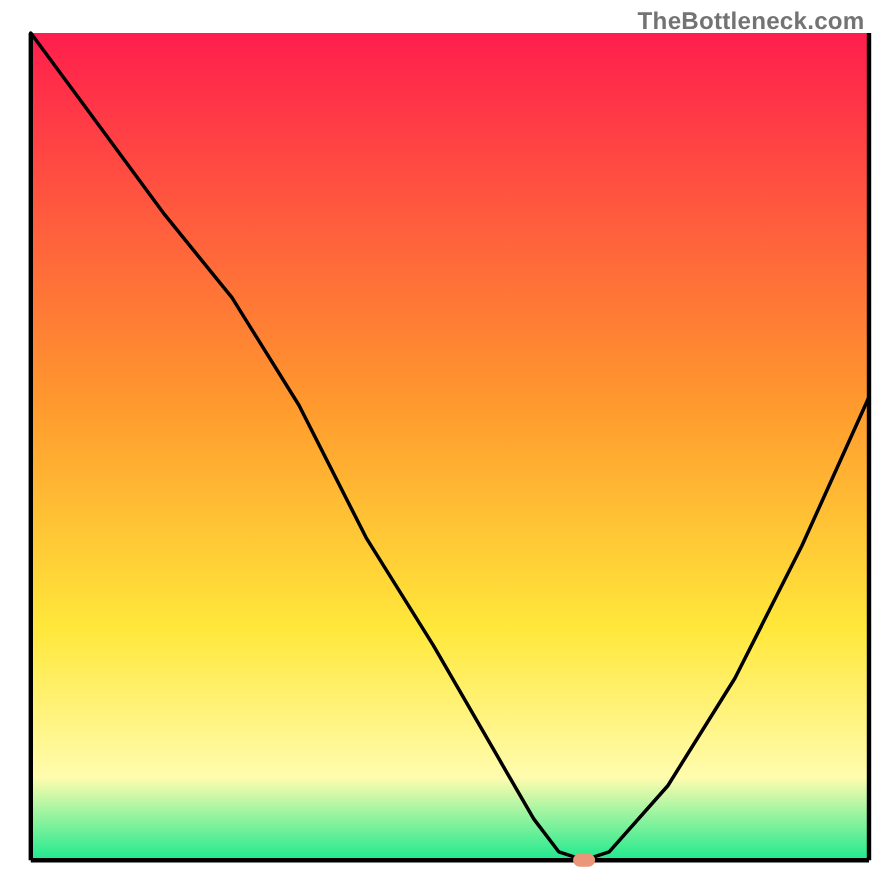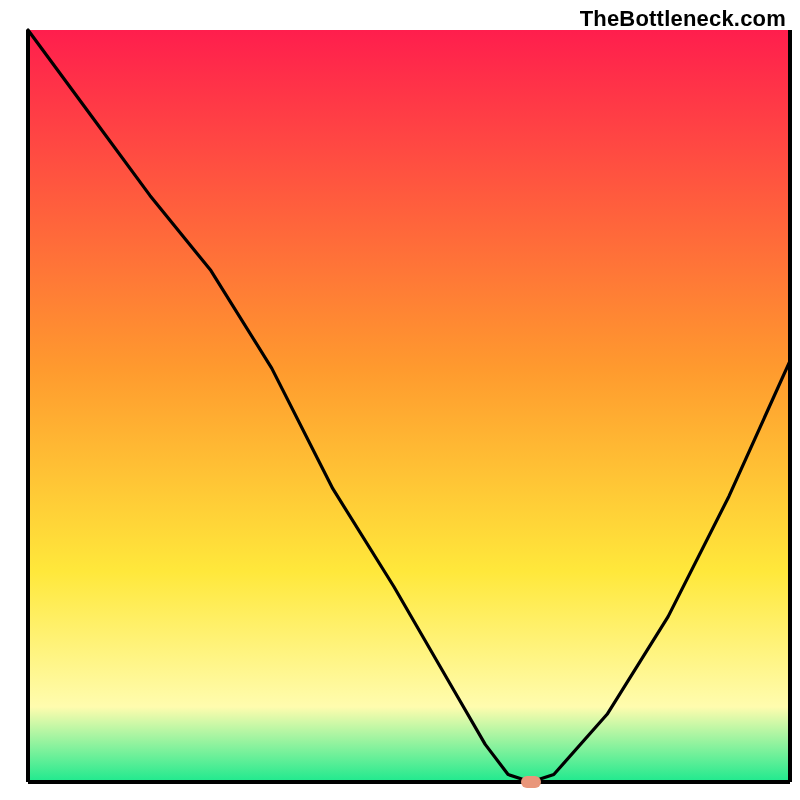--- a/index.html
+++ b/index.html
@@ -14,21 +14,21 @@
     position: relative;
     width: 800px;
     height: 800px;
   }
   .watermark {
     position: absolute;
     top: 6px;
     right: 14px;
     font-size: 22px;
     font-weight: 600;
-    color: #000000;
+    color: #737373;
     letter-spacing: 0.2px;
     z-index: 4;
   }
   svg.plot {
     position: absolute;
     left: 0;
     top: 0;
   }
   .marker {
     position: absolute;

